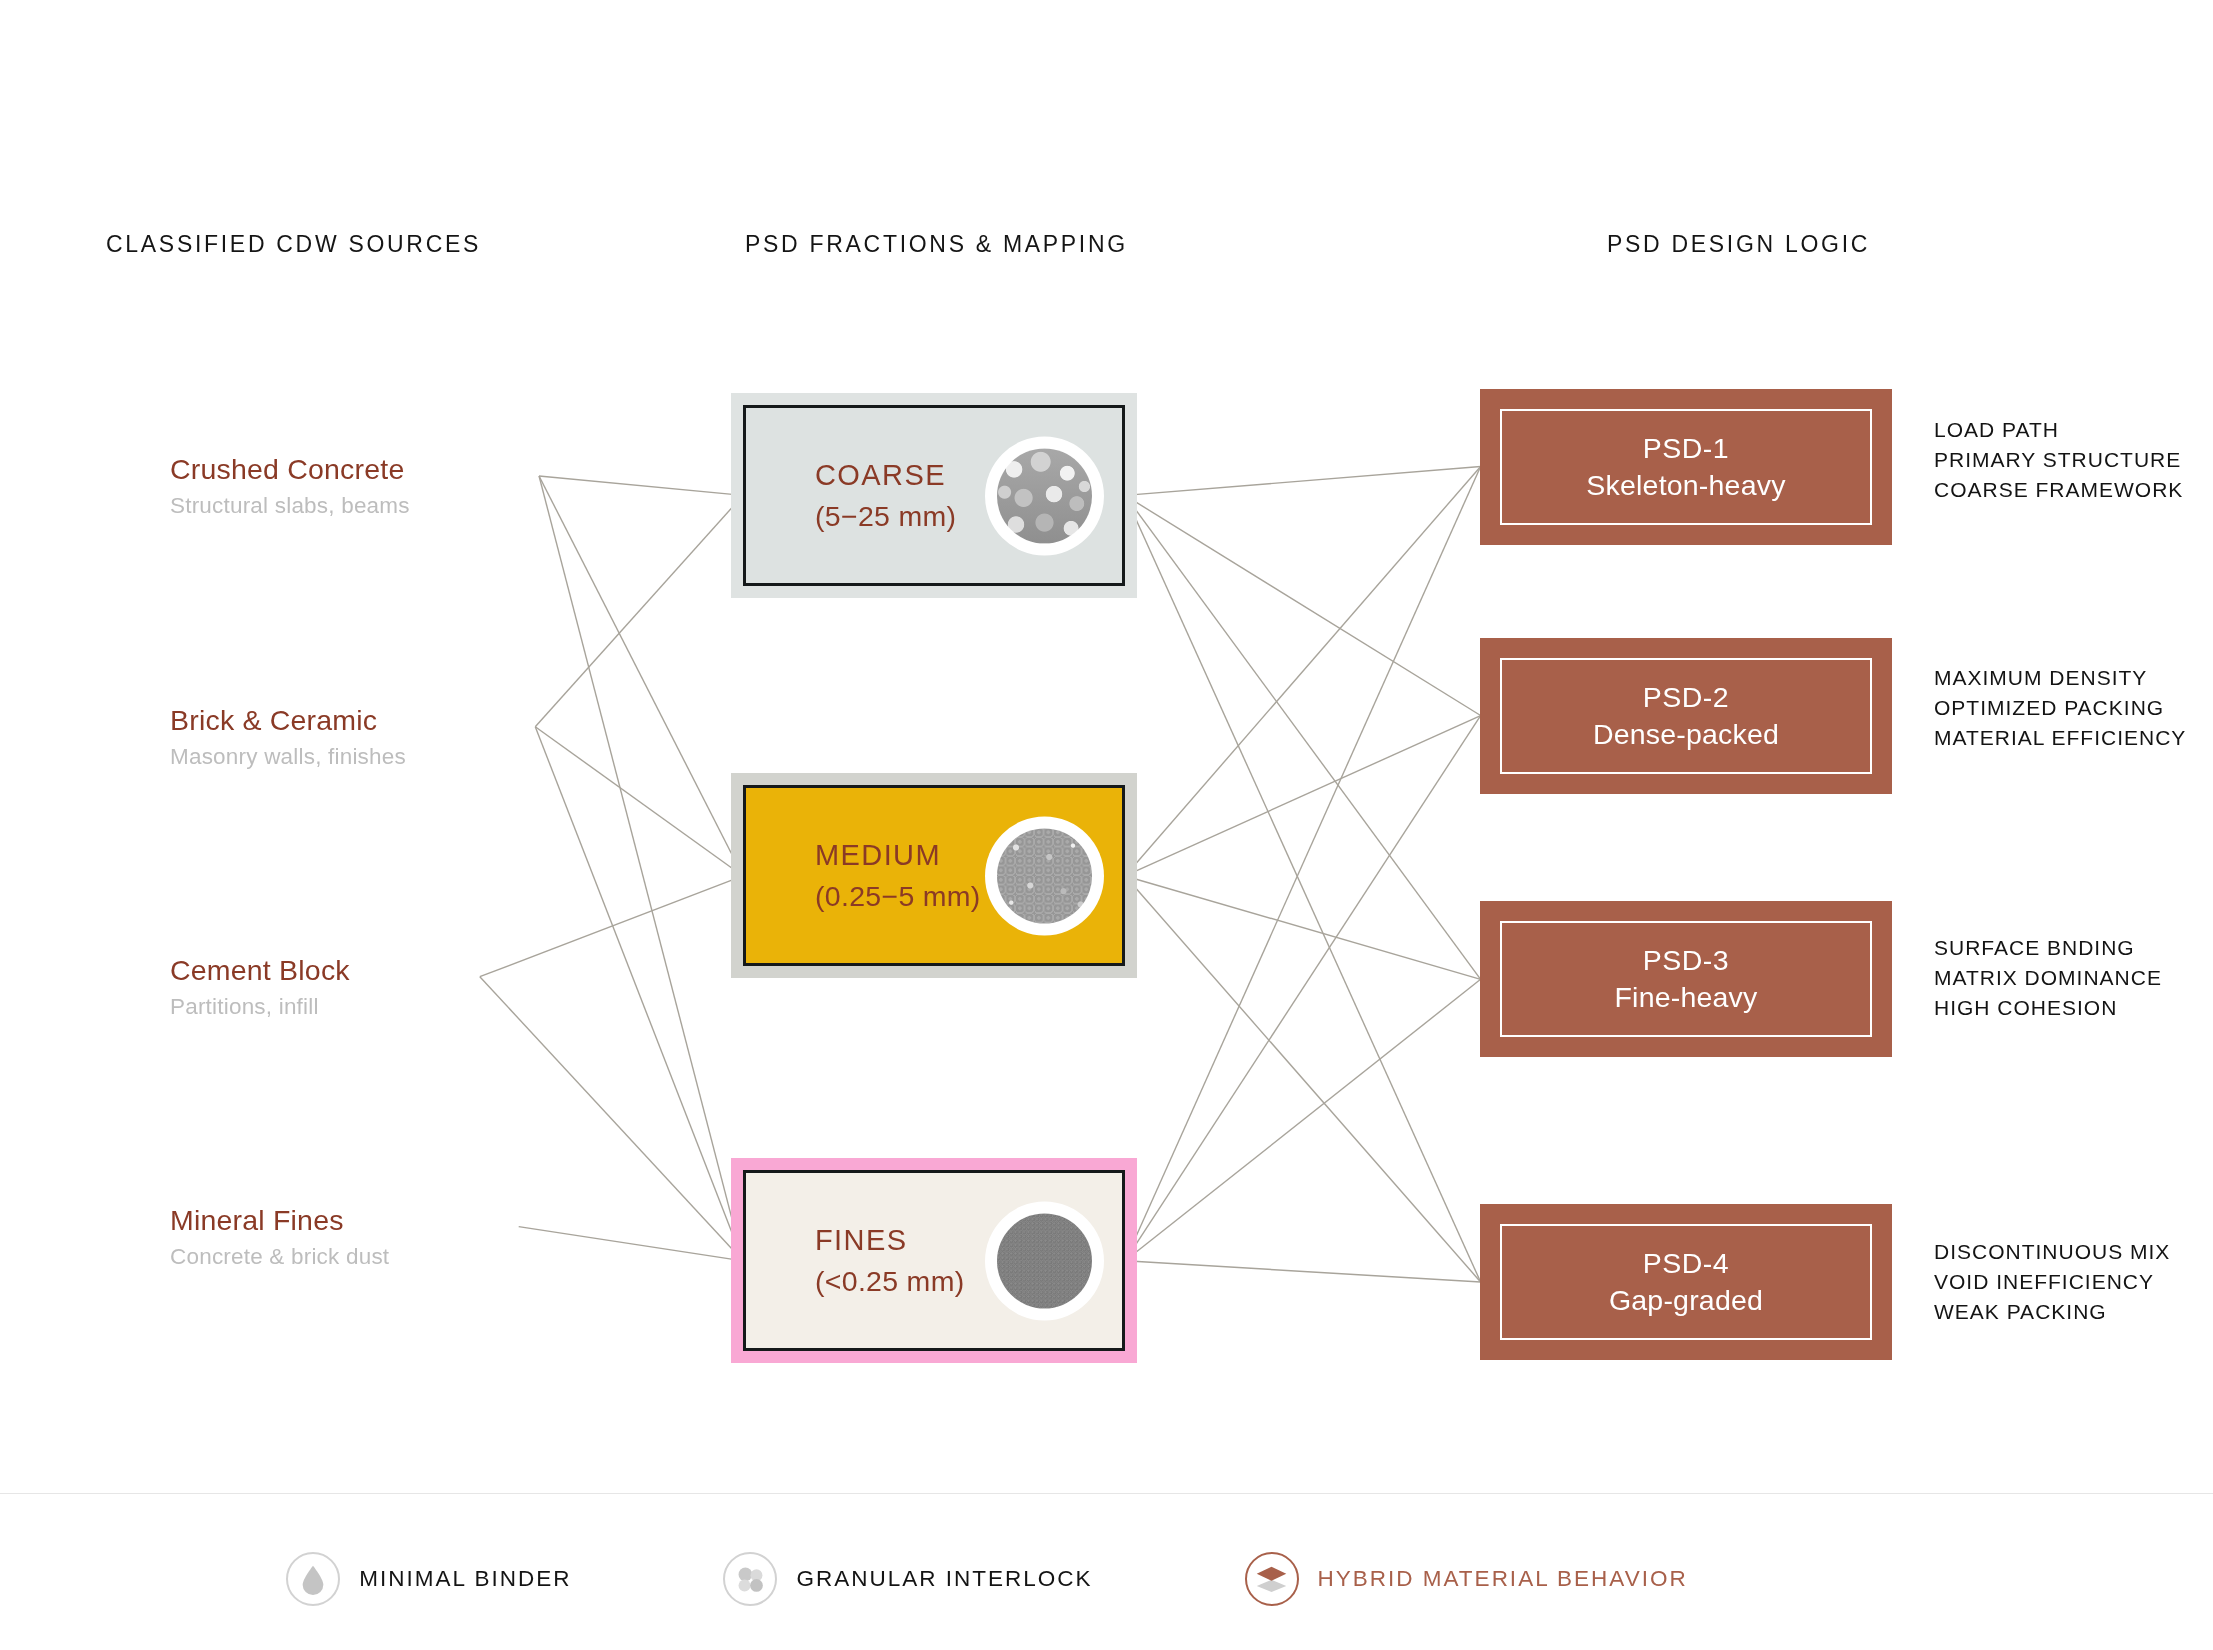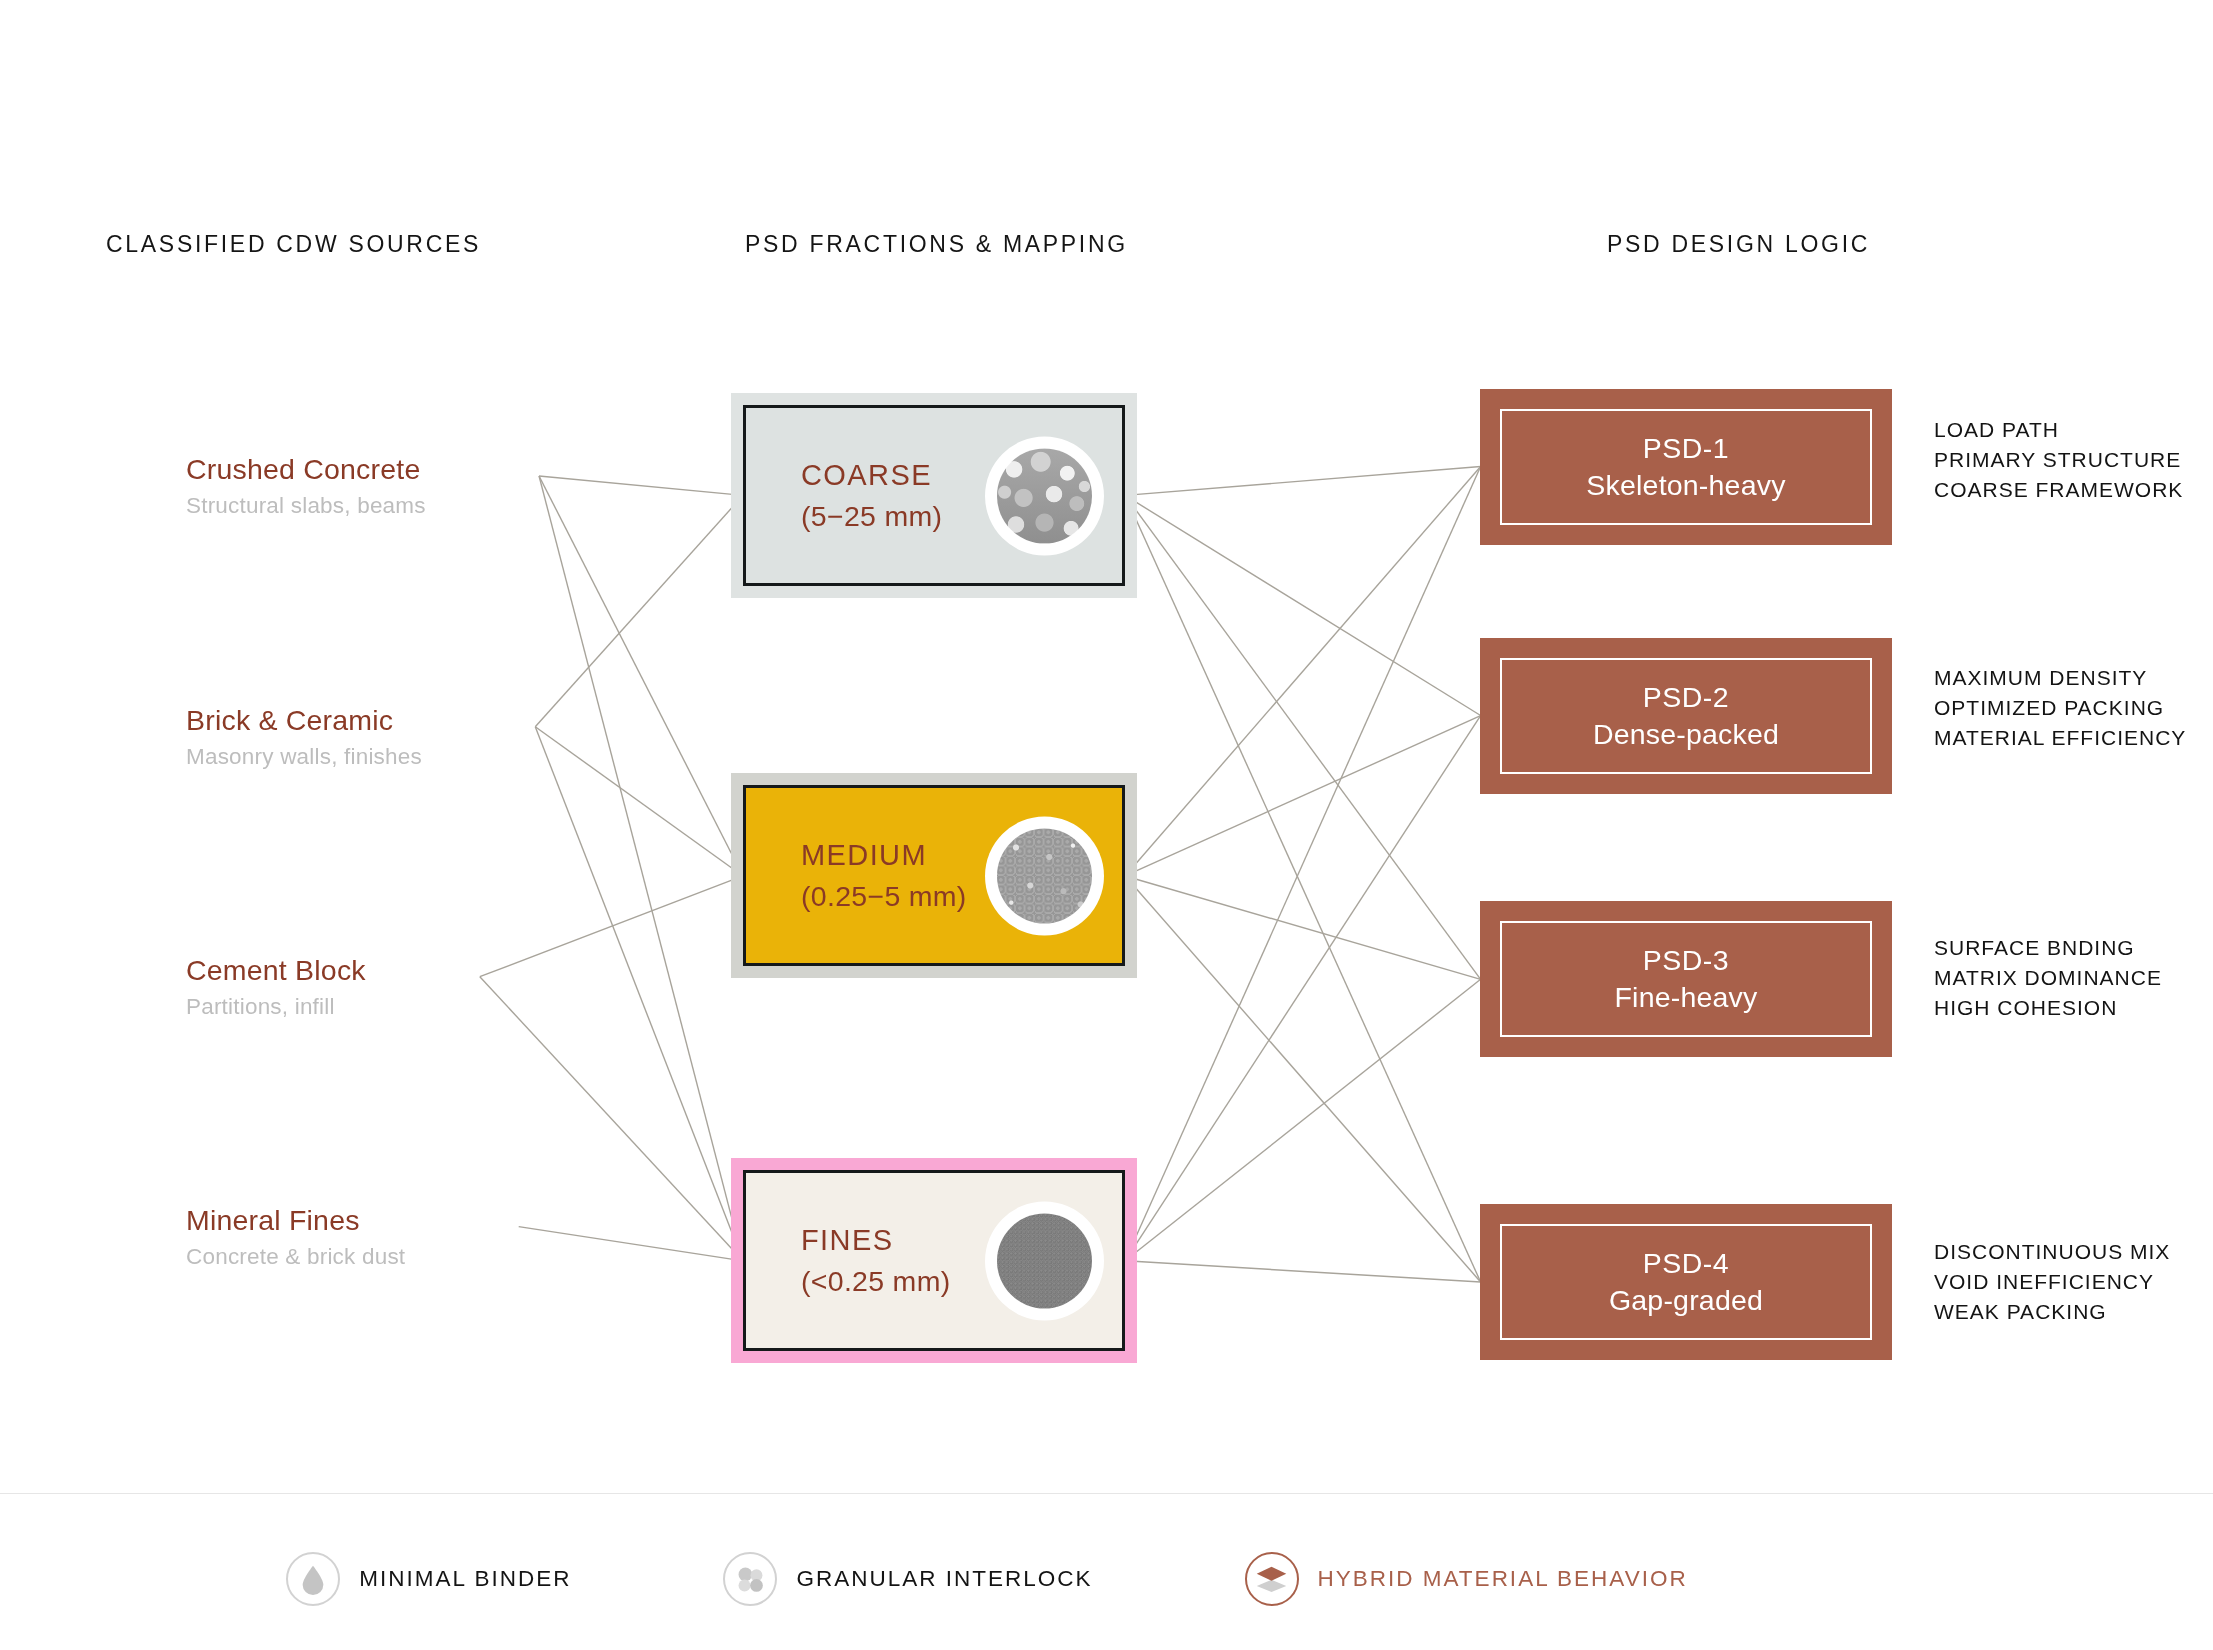--- a/index.html
+++ b/index.html
@@ -40,21 +40,21 @@
     white-space: nowrap;
     z-index: 4;
   }
   #head-sources  { left: 106px;  top: 184px; }
   #head-fraction { left: 745px;  top: 184px; }
   #head-logic    { left: 1607px; top: 184px; }
 
   
   .source {
     position: absolute;
-    left: 186px;
+    left: 170px;
     z-index: 4;
   }
   .source-title {
     font-size: 28.5px;
     color: #8a3a26;
     letter-spacing: 0.2px;
     white-space: nowrap;
     line-height: 1.15;
   }
   .source-sub {
@@ -81,21 +81,21 @@
   }
   .fraction-inner {
     position: relative;
     width: 100%;
     height: 100%;
     border: 3.5px solid #15191a;
     display: flex;
     align-items: center;
   }
   .fraction-text {
-    padding-left: 55px;
+    padding-left: 69px;
     color: #8a3a26;
     line-height: 1.28;
     white-space: nowrap;
   }
   .fraction-name {
     font-size: 29px;
     letter-spacing: 1.4px;
   }
   .fraction-range {
     font-size: 28.5px;

